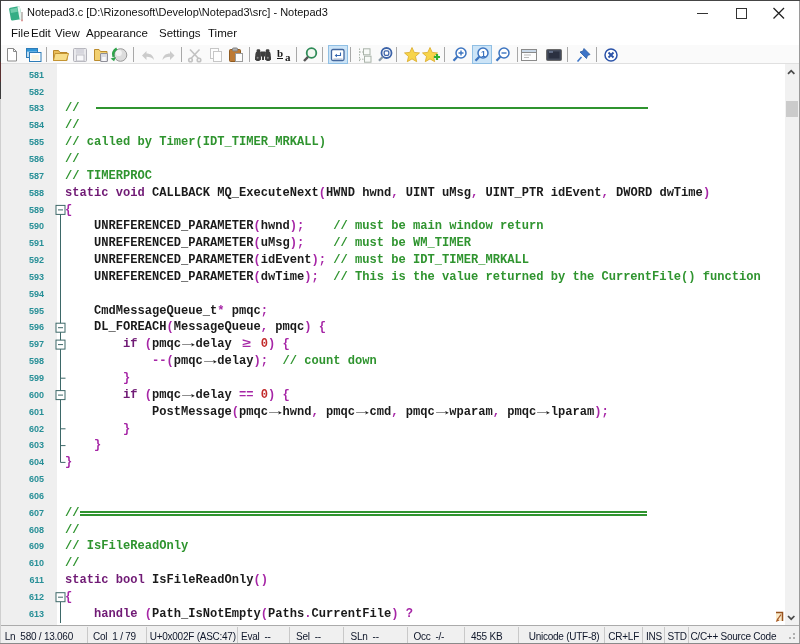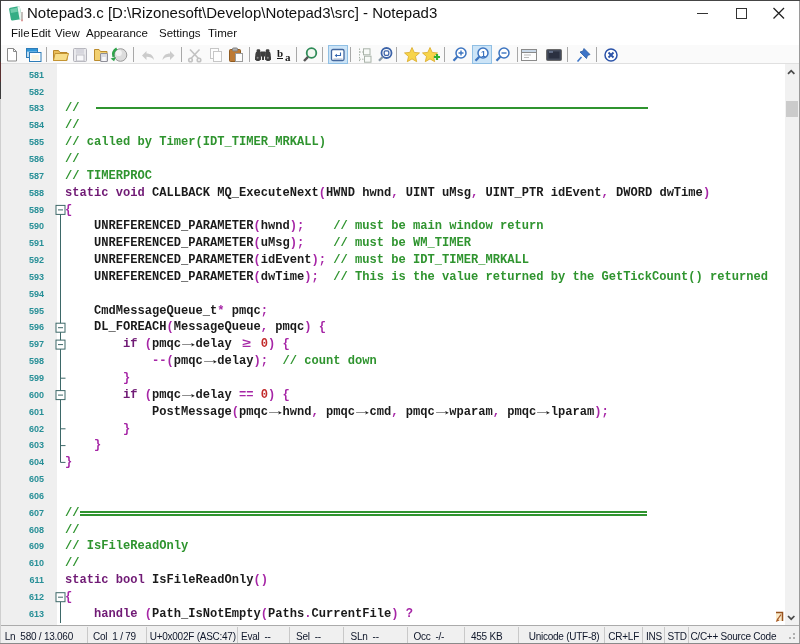--- a/index.html
+++ b/index.html
@@ -6,21 +6,21 @@
 .abs{position:absolute}
 
 #topborder{left:0;top:0;width:800px;height:1px;background:#454545}
 #leftb1{left:0;top:0;width:1px;height:62px;background:#3c3c3c}
 #leftb2{left:0;top:62px;width:1px;height:20px;background:#5a3030}
 #leftb3{left:0;top:82px;width:1px;height:17px;background:#3c3c3c}
 #leftb4{left:0;top:99px;width:1px;height:545px;background:#cfcfcf}
 #rightb{left:799px;top:1px;width:1px;height:643px;background:#9a9a9a}
 #bottomb{left:0;top:643px;width:800px;height:1px;background:#8a8a8a}
 
-#title{left:27px;top:6px;font-size:15px;line-height:13px;color:#111}
+#title{left:27px;top:6px;font-size:11px;line-height:13px;color:#111}
 #mini{left:697px;top:13px;width:11px;height:1px;background:#333}
 #maxi{left:736px;top:8px;width:11px;height:11px;border:1px solid #333}
 
 .mi{top:26.5px;font-size:11.5px;color:#111;height:13px;line-height:13px}
 
 #toolbar{left:1px;top:45px;width:798px;height:19px;background:#fafafa;border-bottom:1px solid #e0e0e0}
 .tsep{top:47px;width:1px;height:15px;background:#a8a8a8}
 .pressed{top:45px;width:20px;height:19px;background:#cce4f7;border:1px solid #90bfe4}
 
 #edbg{left:1px;top:64px;width:782px;height:561px;background:#fff}
@@ -301,21 +301,21 @@
 <span class="c">// </span><span id="dashline"></span>
 <span class="c">//</span>
 <span class="c">// called by Timer(IDT_TIMER_MRKALL)</span>
 <span class="c">//</span>
 <span class="c">// TIMERPROC</span>
 <span class="k">static void</span> CALLBACK MQ_ExecuteNext<span class="o">(</span>HWND hwnd<span class="o">,</span> UINT uMsg<span class="o">,</span> UINT_PTR idEvent<span class="o">,</span> DWORD dwTime<span class="o">)</span>
 <span class="o">{</span>
     UNREFERENCED_PARAMETER<span class="o">(</span>hwnd<span class="o">);</span>    <span class="c">// must be main window return</span>
     UNREFERENCED_PARAMETER<span class="o">(</span>uMsg<span class="o">);</span>    <span class="c">// must be WM_TIMER</span>
     UNREFERENCED_PARAMETER<span class="o">(</span>idEvent<span class="o">);</span> <span class="c">// must be IDT_TIMER_MRKALL</span>
-    UNREFERENCED_PARAMETER<span class="o">(</span>dwTime<span class="o">);</span>  <span class="c">// This is the value returned by the GetTickCount() returned</span>
+    UNREFERENCED_PARAMETER<span class="o">(</span>dwTime<span class="o">);</span>  <span class="c">// This is the value returned by the CurrentFile() function</span>
 
     CmdMessageQueue_t<span class="o">*</span> pmqc<span class="o">;</span>
     DL_FOREACH<span class="o">(</span>MessageQueue<span class="o">,</span> pmqc<span class="o">)</span> <span class="o">{</span>
         <span class="k">if</span> <span class="o">(</span>pmqc<span class="w2">→</span>delay <span class="o w3">≥</span> <span class="n">0</span><span class="o">)</span> <span class="o">{</span>
             <span class="o">--(</span>pmqc<span class="w2">→</span>delay<span class="o">);</span>  <span class="c">// count down</span>
         <span class="o">}</span>
         <span class="k">if</span> <span class="o">(</span>pmqc<span class="w2">→</span>delay <span class="o">==</span> <span class="n">0</span><span class="o">)</span> <span class="o">{</span>
             PostMessage<span class="o">(</span>pmqc<span class="w2">→</span>hwnd<span class="o">,</span> pmqc<span class="w2">→</span>cmd<span class="o">,</span> pmqc<span class="w2">→</span>wparam<span class="o">,</span> pmqc<span class="w2">→</span>lparam<span class="o">);</span>
         <span class="o">}</span>
     <span class="o">}</span>

